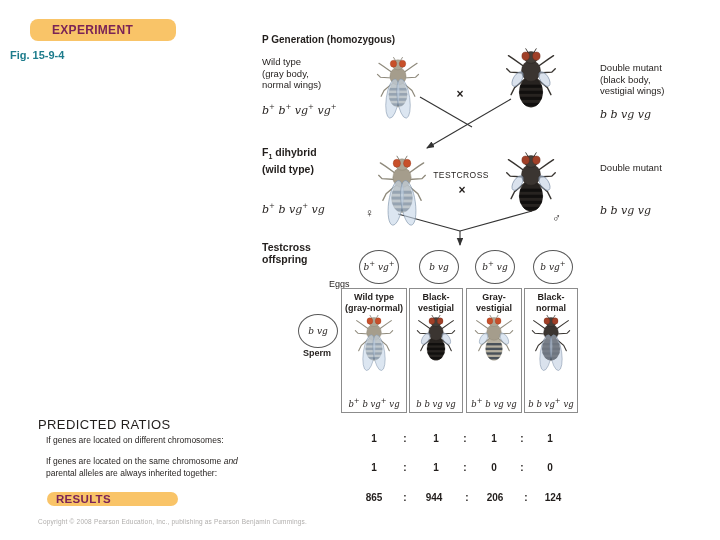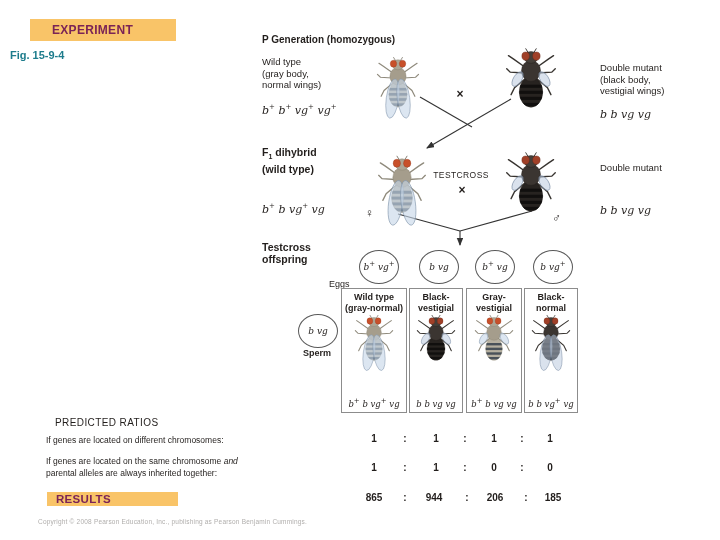--- a/index.html
+++ b/index.html
@@ -1,39 +1,39 @@
 <!DOCTYPE html>
 <html><head>
 <meta charset="utf-8">
 <style>
   html,body{margin:0;padding:0;background:#e8e8e8;}
   .page{position:relative;width:720px;height:540px;background:#ffffff;
         font-family:"Liberation Sans",sans-serif;color:#221e1c;overflow:hidden;}
   .abs{position:absolute;}
   .fig-label{font-size:11px;font-weight:bold;}
-  .banner{font-weight:bold;font-size:12px;display:flex;align-items:center;letter-spacing:.3px;}
+  .banner{font-weight:bold;font-size:12px;display:flex;align-items:center;letter-spacing:.3px;border-radius:8px;}
   .section-title{font-weight:bold;font-size:10px;white-space:nowrap;}
   .small-label{font-size:9.5px;line-height:11.5px;}
   .bold-label{font-weight:bold;font-size:10.5px;line-height:12px;}
   .genotype{font-family:"DejaVu Serif",serif;font-style:italic;font-size:11px;white-space:nowrap;}
   .genotype sup{font-size:7px;line-height:0;}
   .cross-x{font-weight:bold;font-size:12px;text-align:center;}
   .sex-symbol{font-size:12px;}
   .testcross-label{font-size:8.5px;letter-spacing:.4px;text-align:center;}
   .gamete-circle{position:absolute;border:1.2px solid #5a5a5a;border-radius:50%;background:#fff;
                  display:flex;align-items:center;justify-content:center;}
   .gamete-circle .genotype{font-size:9px;}
   .tiny-label{font-size:9px;}
   .sperm-label{font-size:9px;font-weight:bold;text-align:center;}
   .cell{position:absolute;border:1px solid #8c8c8c;background:#fff;display:flex;
         flex-direction:column;align-items:center;box-sizing:border-box;}
   .pheno{font-weight:bold;font-size:9px;line-height:10.5px;text-align:center;margin-top:3px;}
   .cell .genotype{font-size:8.5px;margin-top:auto;margin-bottom:3px;}
   .flybox{width:40px;height:60px;margin-top:1px;flex:none;}
-  .ratios-title{font-size:10px;letter-spacing:.4px;margin-left:17px;}
+  .ratios-title{font-size:13px;letter-spacing:.4px;}
   .ratio-text{font-size:8.5px;line-height:11.5px;}
   .ital{font-style:italic;text-align:center;}
   .num{position:absolute;font-weight:bold;font-size:10px;transform:translateX(-50%);white-space:nowrap;}
   .copyright{font-size:6.5px;color:#b0aeac;letter-spacing:.2px;}
   .overlay{position:absolute;left:0;top:0;pointer-events:none;}
 </style>
 </head>
 <body>
 
 <div class="page">
@@ -410,16 +410,16 @@
   <span class="num" style="left:550px;top:462px;">0</span>
 
   <div class="abs banner" style="left: 47px; top: 492px; width: 131px; height: 14px; padding-left: 9px; box-sizing: border-box; font-size: 11.5px; background: rgb(249, 196, 104); color: rgb(123, 36, 86);">RESULTS</div>
 
   <span class="num" style="left:374px;top:492px;">865</span>
   <span class="num" style="left:405px;top:492px;">:</span>
   <span class="num" style="left:434px;top:492px;">944</span>
   <span class="num" style="left:467px;top:492px;">:</span>
   <span class="num" style="left:495px;top:492px;">206</span>
   <span class="num" style="left:526px;top:492px;">:</span>
-  <span class="num" style="left:553px;top:492px;">185</span>
+  <span class="num" style="left:553px;top:492px;">124</span>
 
   <div class="abs copyright" style="left:38px;top:518px;">Copyright © 2008 Pearson Education, Inc., publishing as Pearson Benjamin Cummings.</div>
 </div>
 
 </body></html>

